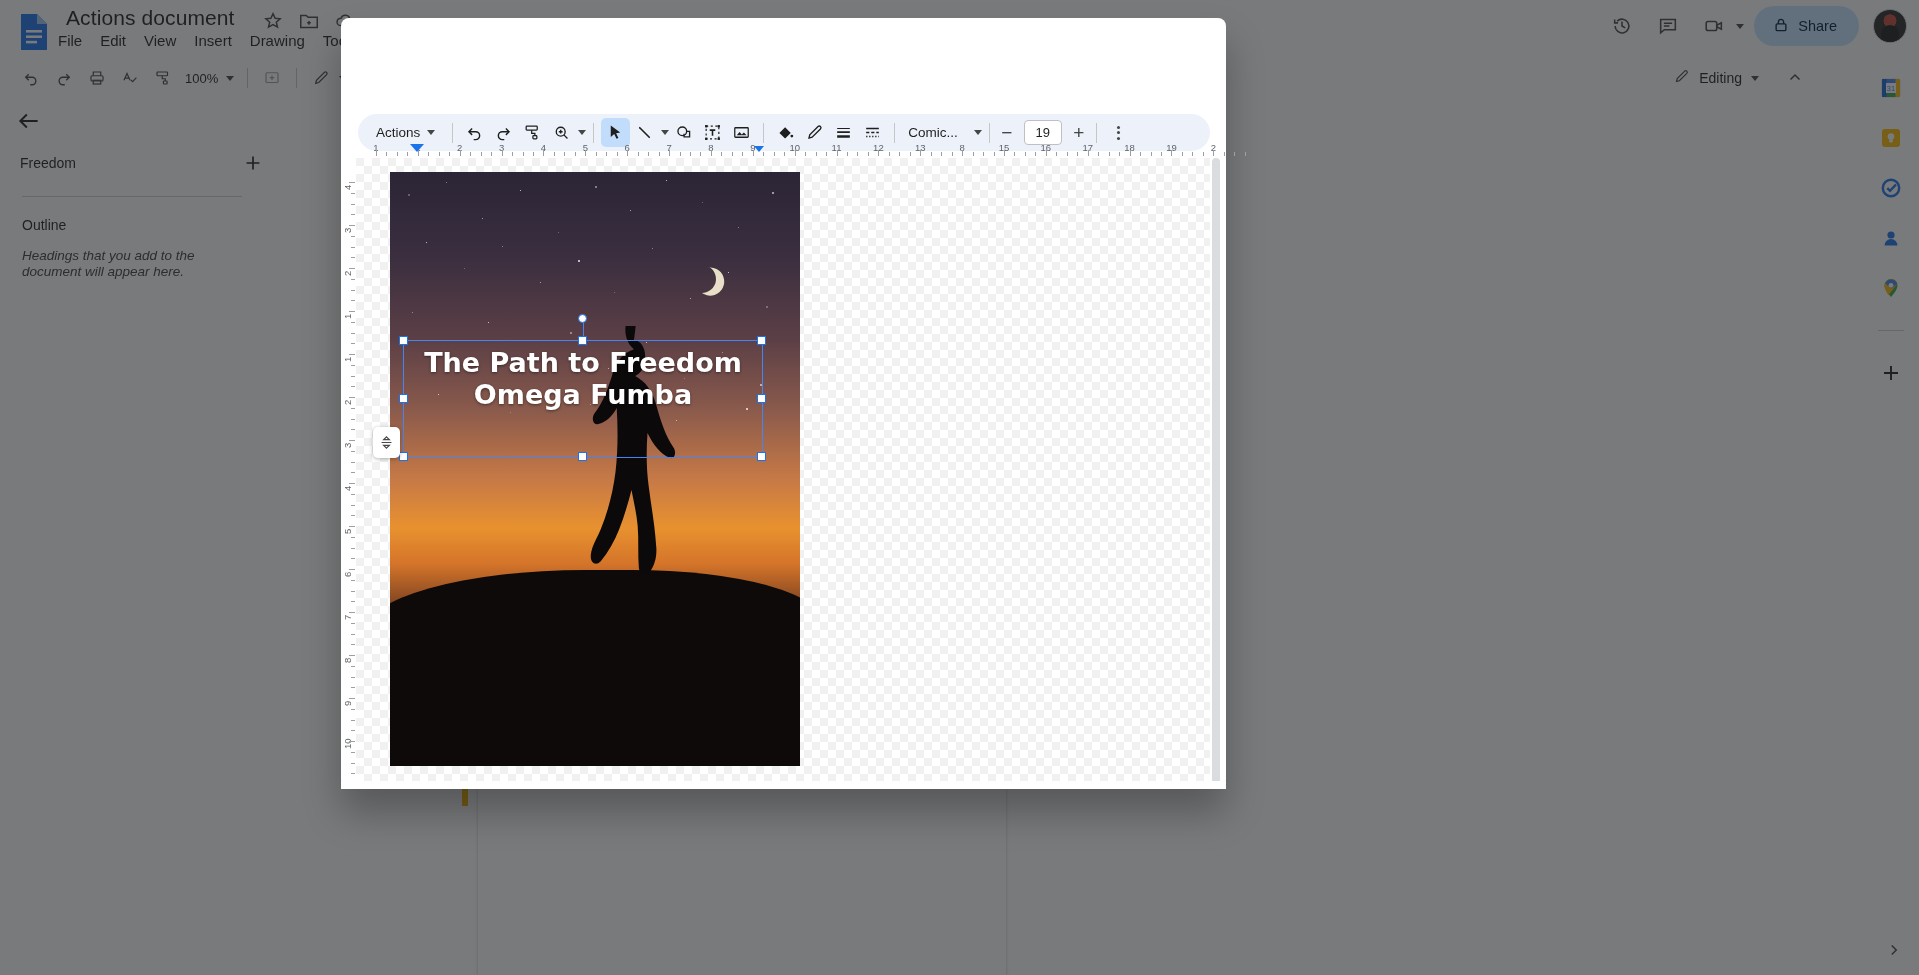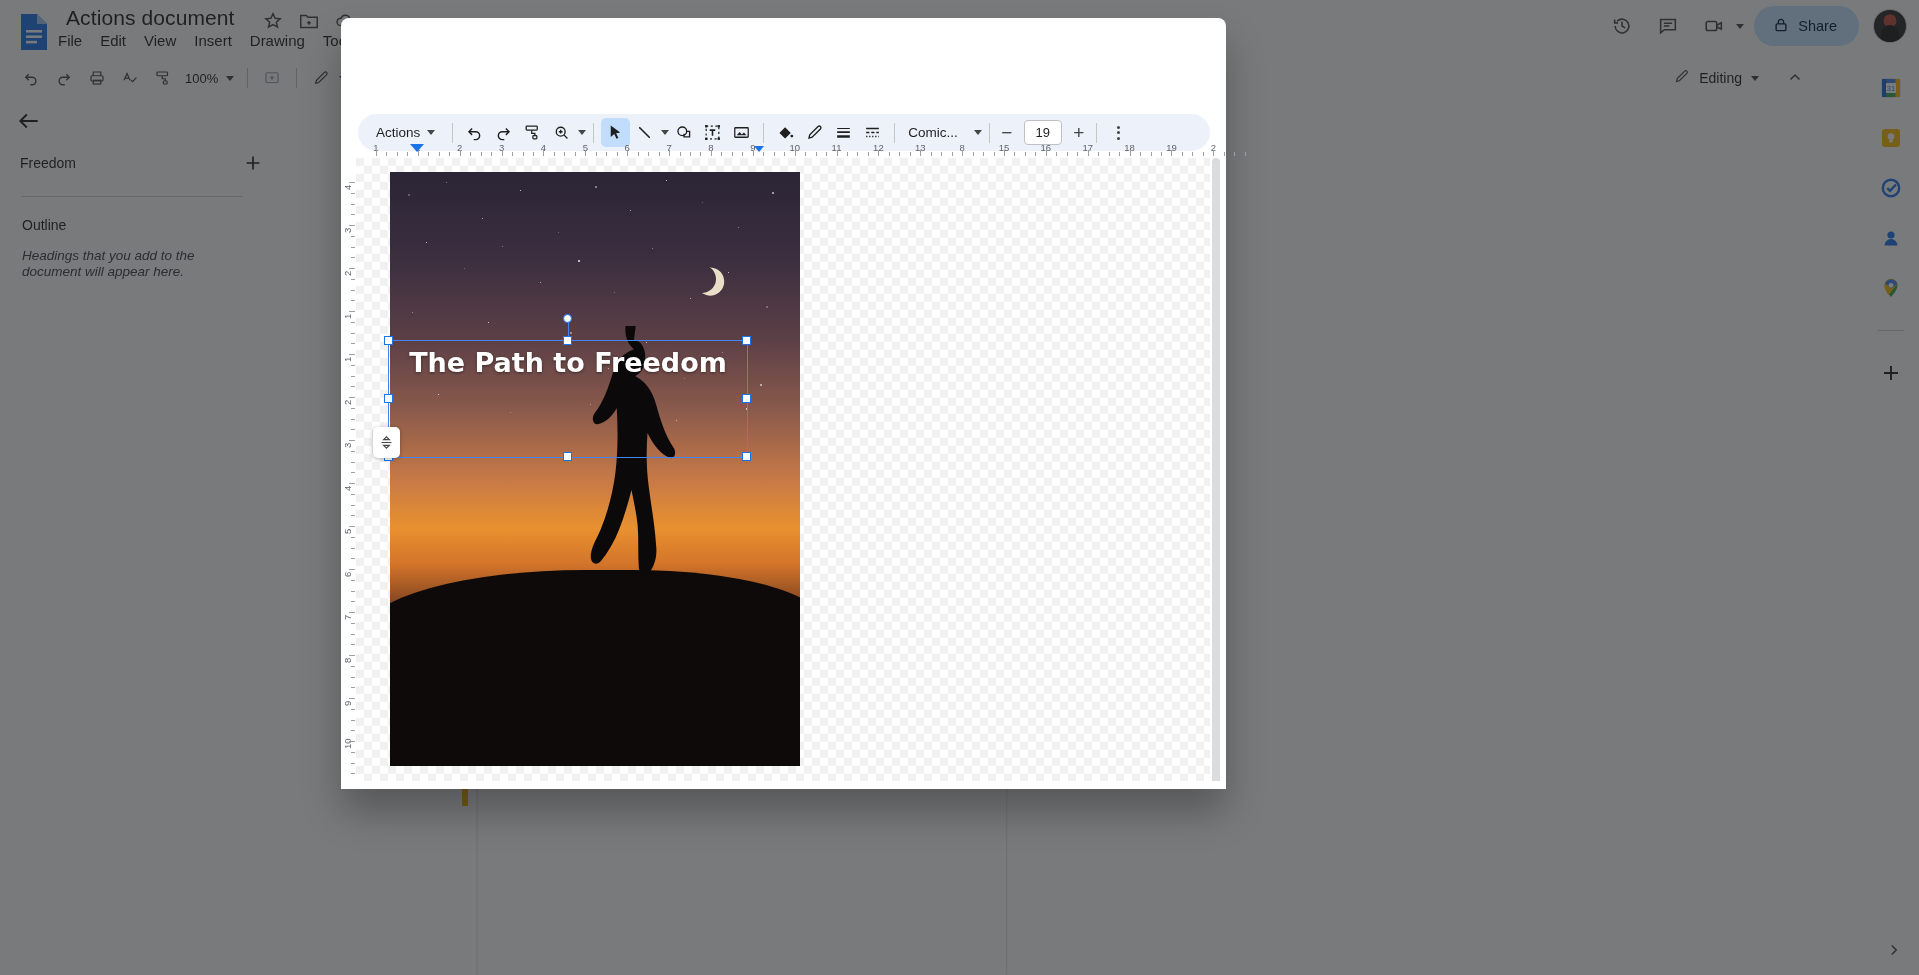--- a/index.html
+++ b/index.html
@@ -177,21 +177,21 @@
     position: absolute; left: -6%; bottom: 0; width: 112%; height: 33%;
     background: #0d0a09; border-radius: 48% 42% 0 0 / 62px 54px 0 0;
   }
   .silhouette {
     position: absolute; left: 44%; bottom: 20%; width: 30%; height: 54%;
   }
   .silhouette svg { width: 100%; height: 100%; display: block; }
 
   
   .textbox {
-    position: absolute; left: 388px; top: 340px; width: 360px; height: 118px;
+    position: absolute; left: 403px; top: 340px; width: 360px; height: 118px;
     border: 1.4px solid #4285f4;
   }
   .tb-text {
     position: absolute; left: 0; top: 6px; width: 100%;
     text-align: center; color: #fff; font-size: 27px; line-height: 1.19;
     font-family: "DejaVu Sans", sans-serif; font-weight: 600;
     text-shadow: 0 1px 3px rgba(0,0,0,.45);
   }
   .caret-blink {
     display: inline-block; width: 1.6px; height: 26px; background: #fff;
@@ -805,20 +805,21 @@
         <span class="star" style="left: 120px; top: 240px; width: 1.2px; height: 1.2px; opacity: 0.35;"></span>
         <span class="star" style="left: 200px; top: 232px; width: 1.2px; height: 1.2px; opacity: 0.53;"></span>
         <span class="star" style="left: 286px; top: 248px; width: 1.2px; height: 1.2px; opacity: 0.71;"></span>
         <span class="star" style="left: 356px; top: 236px; width: 1.9px; height: 1.9px; opacity: 0.89;"></span>
       </div>
   </div>
 
   <div class="textbox">
     <div class="tb-text">
       <div>The Path to Freedom</div>
+      <div>Omega Fumba</div>
     </div>
     <span class="rot-stem" style="left:50%;top:-22px;height:22px"></span>
     <span class="rot-handle" style="left:50%;top:-22px"></span>
     <span class="handle" style="left:0;top:0"></span>
     <span class="handle" style="left:50%;top:0"></span>
     <span class="handle" style="left:100%;top:0"></span>
     <span class="handle" style="left:0;top:50%"></span>
     <span class="handle" style="left:100%;top:50%"></span>
     <span class="handle" style="left:0;top:100%"></span>
     <span class="handle" style="left:50%;top:100%"></span>

